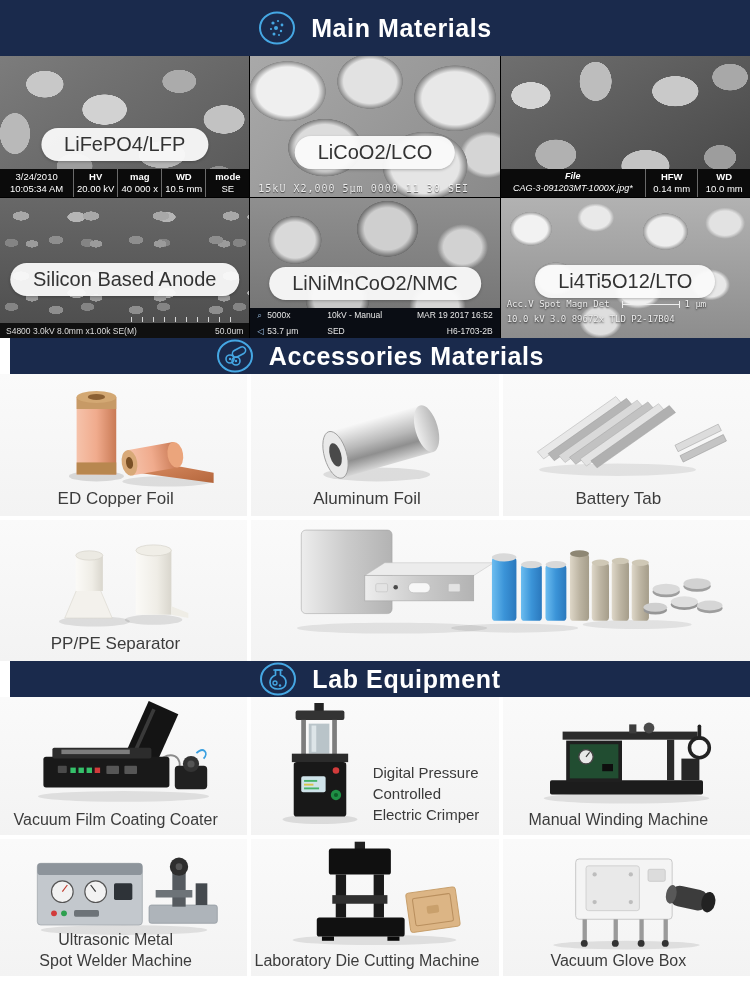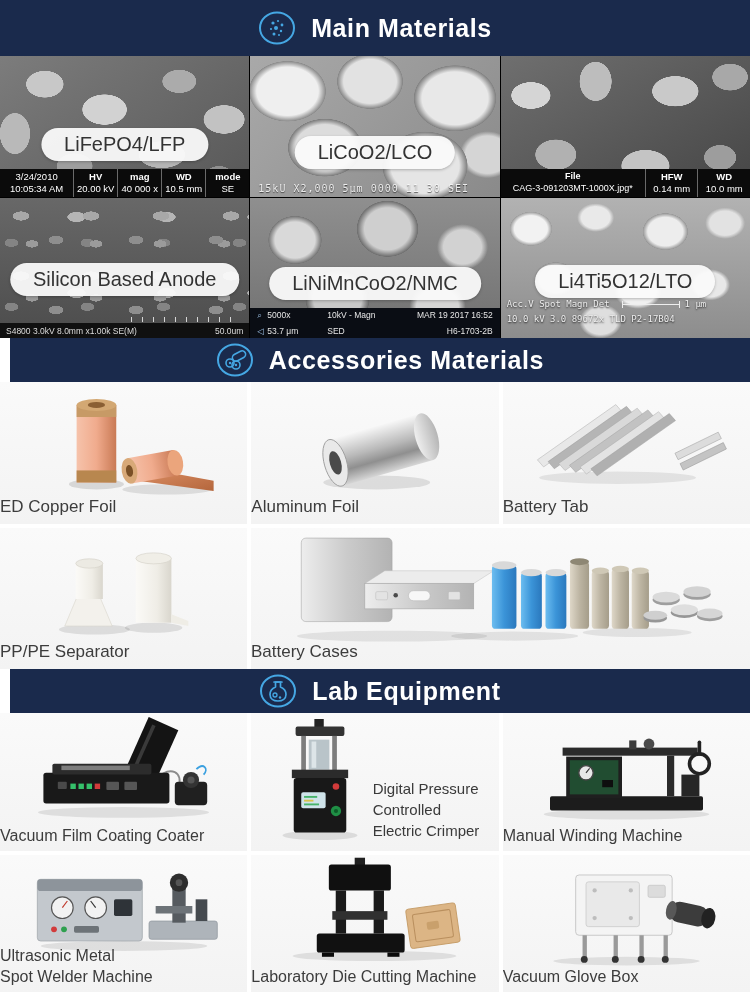--- a/index.html
+++ b/index.html
@@ -1,21 +1,21 @@
 <!DOCTYPE html>
 <html><head>
 <meta charset="utf-8">
 <style>
   * { margin:0; padding:0; box-sizing:border-box; }
   body { font-family:"Liberation Sans", sans-serif; background:#ffffff; }
   .page { width:750px; height:1008px; background:#fff; overflow:hidden; position:relative; }
 
   
   .hdr { height:56px; background:#1a2a4c; display:flex; align-items:center; justify-content:center; gap:15px; }
-  .hdr.compact { height:44px;margin-left:10px; }
+  .hdr.compact { height:36px;margin-left:10px; }
   .hdr-icon { width:38px; height:38px; flex:0 0 38px; }
   .hdr-title { color:#fff; font-size:25px; font-weight:bold; letter-spacing:0.6px; }
 
   
   .sem-grid { height:282px; display:grid; grid-template-columns:repeat(3,1fr); grid-template-rows:1fr 1fr; gap:1px; background:#000; }
   .sem-cell { position:relative; overflow:hidden; }
 
   .sem-lfp { background:
     radial-gradient(42px 30px at 18% 20%, #c8c8c8 0 44%, transparent 45%),
     radial-gradient(34px 46px at 6% 55%, #b9b9b9 0 44%, transparent 45%),
@@ -71,21 +71,21 @@
 
   .sem-pill { position:absolute; left:50%; transform:translateX(-50%); background:rgba(250,250,250,0.95);
     color:#333; border-radius:30px; padding:5px 23px; font-size:20px; white-space:nowrap;
     box-shadow:0 1px 3px rgba(0,0,0,0.25); }
 
   .fei-bar { position:absolute; left:0; right:0; bottom:0; height:28px; background:#0b0b0b; display:flex;
     color:#fff; text-align:center; font-size:9.5px; line-height:1.25; }
   .fei-col { flex:1; display:flex; flex-direction:column; justify-content:center; border-left:1px solid #6a6a6a; }
   .fei-col:first-child { border-left:none; }
   .fei-col.wide { flex:1.7; }
-  .fei-col.xwide { flex:2.8; font-size:9px; }
+  .fei-col.xwide { flex:2.8; font-size:9px;font-style:italic; }
   .fei-col b { font-weight:bold; }
 
   .lco-meta { position:absolute; bottom:3px; left:8px; right:4px; color:rgba(255,255,255,0.85);
     font-family:"DejaVu Sans Mono", monospace; font-size:10px; letter-spacing:1px; white-space:nowrap; overflow:hidden;
     text-shadow:0 1px 1px rgba(0,0,0,0.6); }
 
   .hit-bar { position:absolute; left:0; right:0; bottom:0; height:15px; background:#101010; color:#ddd;
     font-size:8.5px; display:flex; justify-content:space-between; align-items:center; padding:0 6px; }
   .hit-ticks { position:absolute; right:8px; bottom:16px; width:110px; height:5px;
     background:repeating-linear-gradient(90deg, #d6d6d6 0 1px, transparent 1px 11px); }
@@ -106,21 +106,21 @@
   
   .acc-section { height:287px; display:flex; flex-direction:column; gap:4px; background:#fff; }
   .acc-row1 { height:142px; display:grid; grid-template-columns:repeat(3,1fr); gap:4px; }
   .acc-row2 { flex:1; display:grid; grid-template-columns:1fr 2.02fr; gap:4px; }
   .lab-section { height:279px; display:flex; flex-direction:column; gap:4px; background:#fff; }
   .lab-row { flex:1; display:grid; grid-template-columns:repeat(3,1fr); gap:4px; }
 
   .cell { position:relative; background:linear-gradient(180deg,#fafafa 0%,#f3f3f3 100%); overflow:hidden;
     display:flex; align-items:center; justify-content:center; }
   .cell .art { margin-bottom:22px; }
-  .cell-label { position:absolute; bottom:7px; left:0; right:16px; text-align:left; font-size:17px; color:#3c3c3c; }
+  .cell-label { position:absolute; bottom:7px; left:0; right:16px; text-align:center; font-size:17px; color:#3c3c3c; }
   .cell-label.sm { font-size:16px; bottom:6px; }
   .cell-label.two { bottom:4px; line-height:1.3; }
   .crimper-wrap { display:flex; align-items:flex-end; gap:4px; margin-bottom:4px; }
   .crimper-label { font-size:15px; color:#3a3a3a; line-height:1.4; }
 </style>
 </head>
 <body>
 
 <div class="page">
 
@@ -197,21 +197,21 @@
       <div class="hit-bar">
         <span>S4800 3.0kV 8.0mm x1.00k SE(M)</span>
         <span>50.0um</span>
       </div>
     </div>
 
     <div class="sem-cell sem-nmc">
       <div class="sem-pill" style="bottom:38px;">LiNiMnCoO2/NMC</div>
       <div class="nmc-bar">
         <span class="r"><span class="nmc-ico">⌕</span><span>5000x</span></span>
-        <span class="r">10kV - Magn</span>
+        <span class="r">10kV - Manual</span>
         <span class="r right">MAR 19 2017 16:52</span>
         <span class="r"><span class="nmc-ico">◁</span><span>53.7 μm</span></span>
         <span class="r">SED</span>
         <span class="r right">H6-1703-2B</span>
       </div>
     </div>
 
     <div class="sem-cell sem-lto">
       <div class="sem-pill" style="bottom:40px;">Li4Ti5O12/LTO</div>
       <div class="lto-meta">
@@ -391,21 +391,20 @@
             <ellipse cx="466" cy="72" rx="15" ry="6" fill="#9e9e9e"></ellipse>
               <ellipse cx="466" cy="69" rx="15" ry="6" fill="#d2d2d2"></ellipse>
             <ellipse cx="452" cy="92" rx="15" ry="6" fill="#969696"></ellipse>
               <ellipse cx="452" cy="89" rx="15" ry="6" fill="#dedede"></ellipse>
             <ellipse cx="480" cy="96" rx="14" ry="5.5" fill="#9e9e9e"></ellipse>
               <ellipse cx="480" cy="93" rx="14" ry="5.5" fill="#d6d6d6"></ellipse>
             <ellipse cx="420" cy="98" rx="13" ry="5" fill="#969696"></ellipse>
               <ellipse cx="420" cy="95" rx="13" ry="5" fill="#cfcfcf"></ellipse>
           </g>
         </svg>
-        <div class="cell-label">Battery Cases</div>
       </div>
     </div>
   </div>
 
   <div class="hdr compact">
     <span class="hdr-icon">
       <svg width="38" height="38" viewBox="0 0 38 38">
         <ellipse cx="19" cy="19" rx="17" ry="15.5" fill="none" stroke="#45a7e3" stroke-width="2"></ellipse>
         <path d="M16.5,10 L16.5,15 C13,16.5 11,19.5 11,22.5 C11,26.5 14.5,29 19,29 C23.5,29 27,26.5 27,22.5 C27,19.5 25,16.5 21.5,15 L21.5,10 Z" fill="none" stroke="#45a7e3" stroke-width="1.7" stroke-linejoin="round"></path>
         <line x1="15" y1="10" x2="23" y2="10" stroke="#45a7e3" stroke-width="1.7" stroke-linecap="round"></line>

